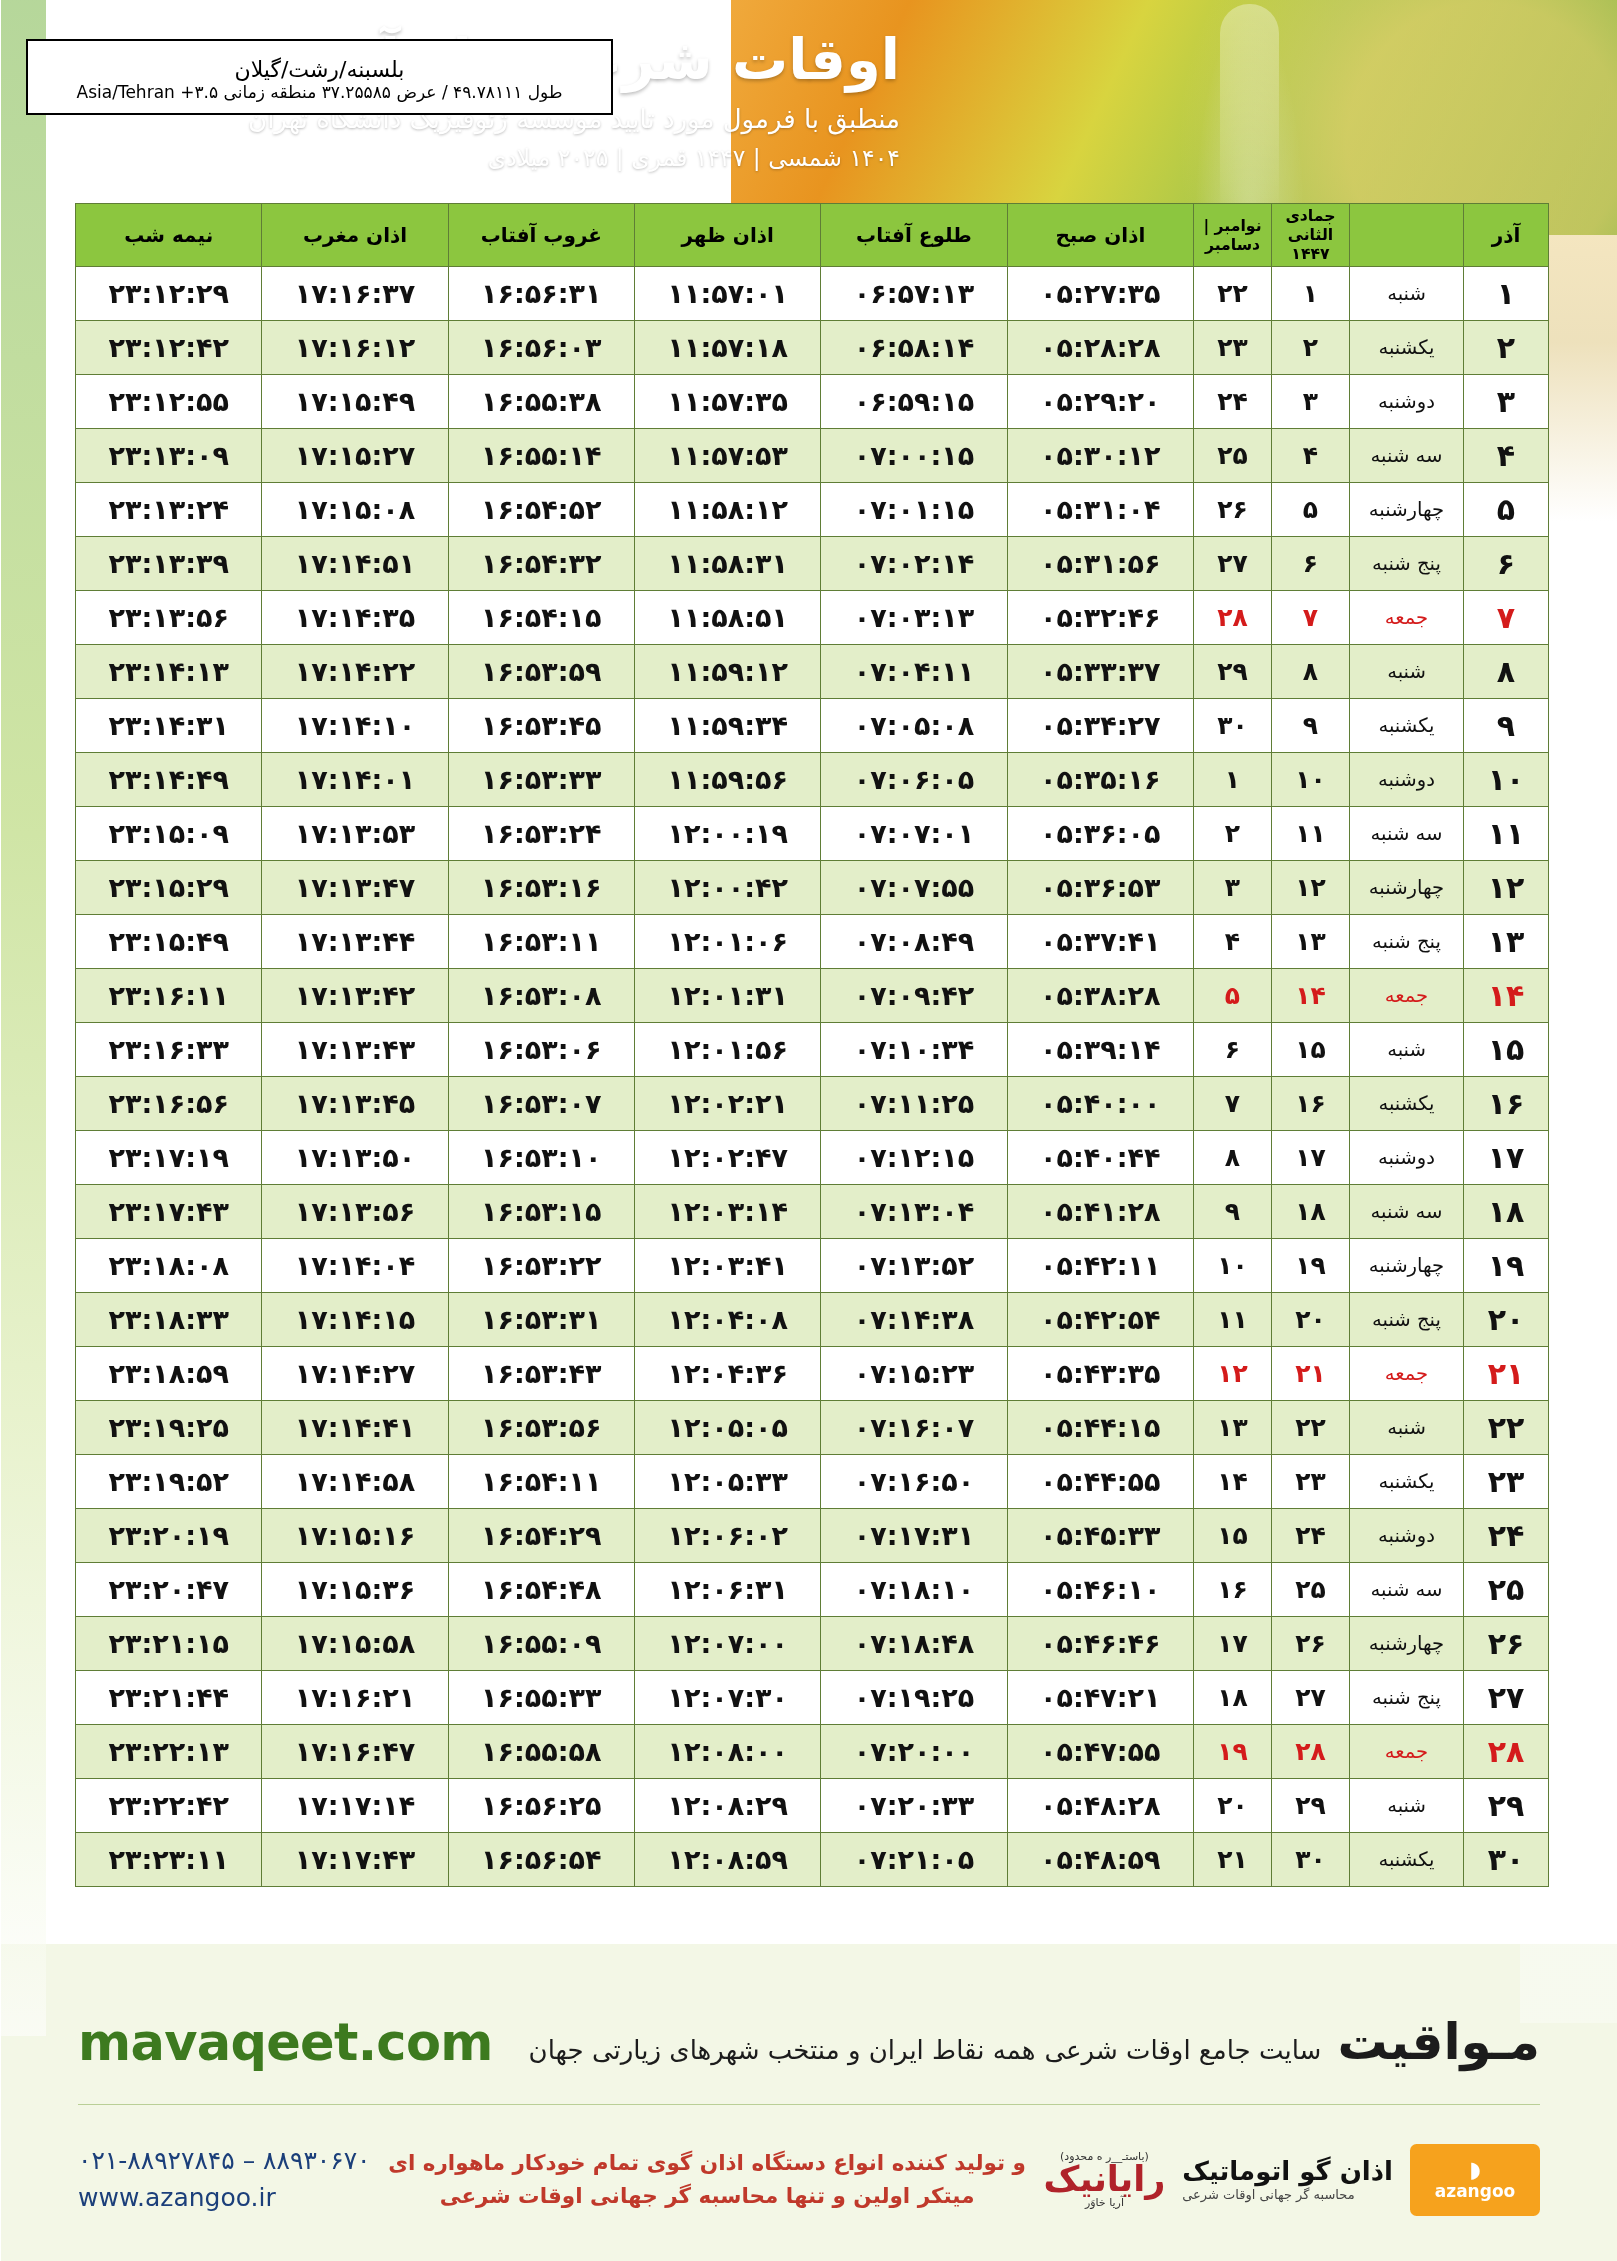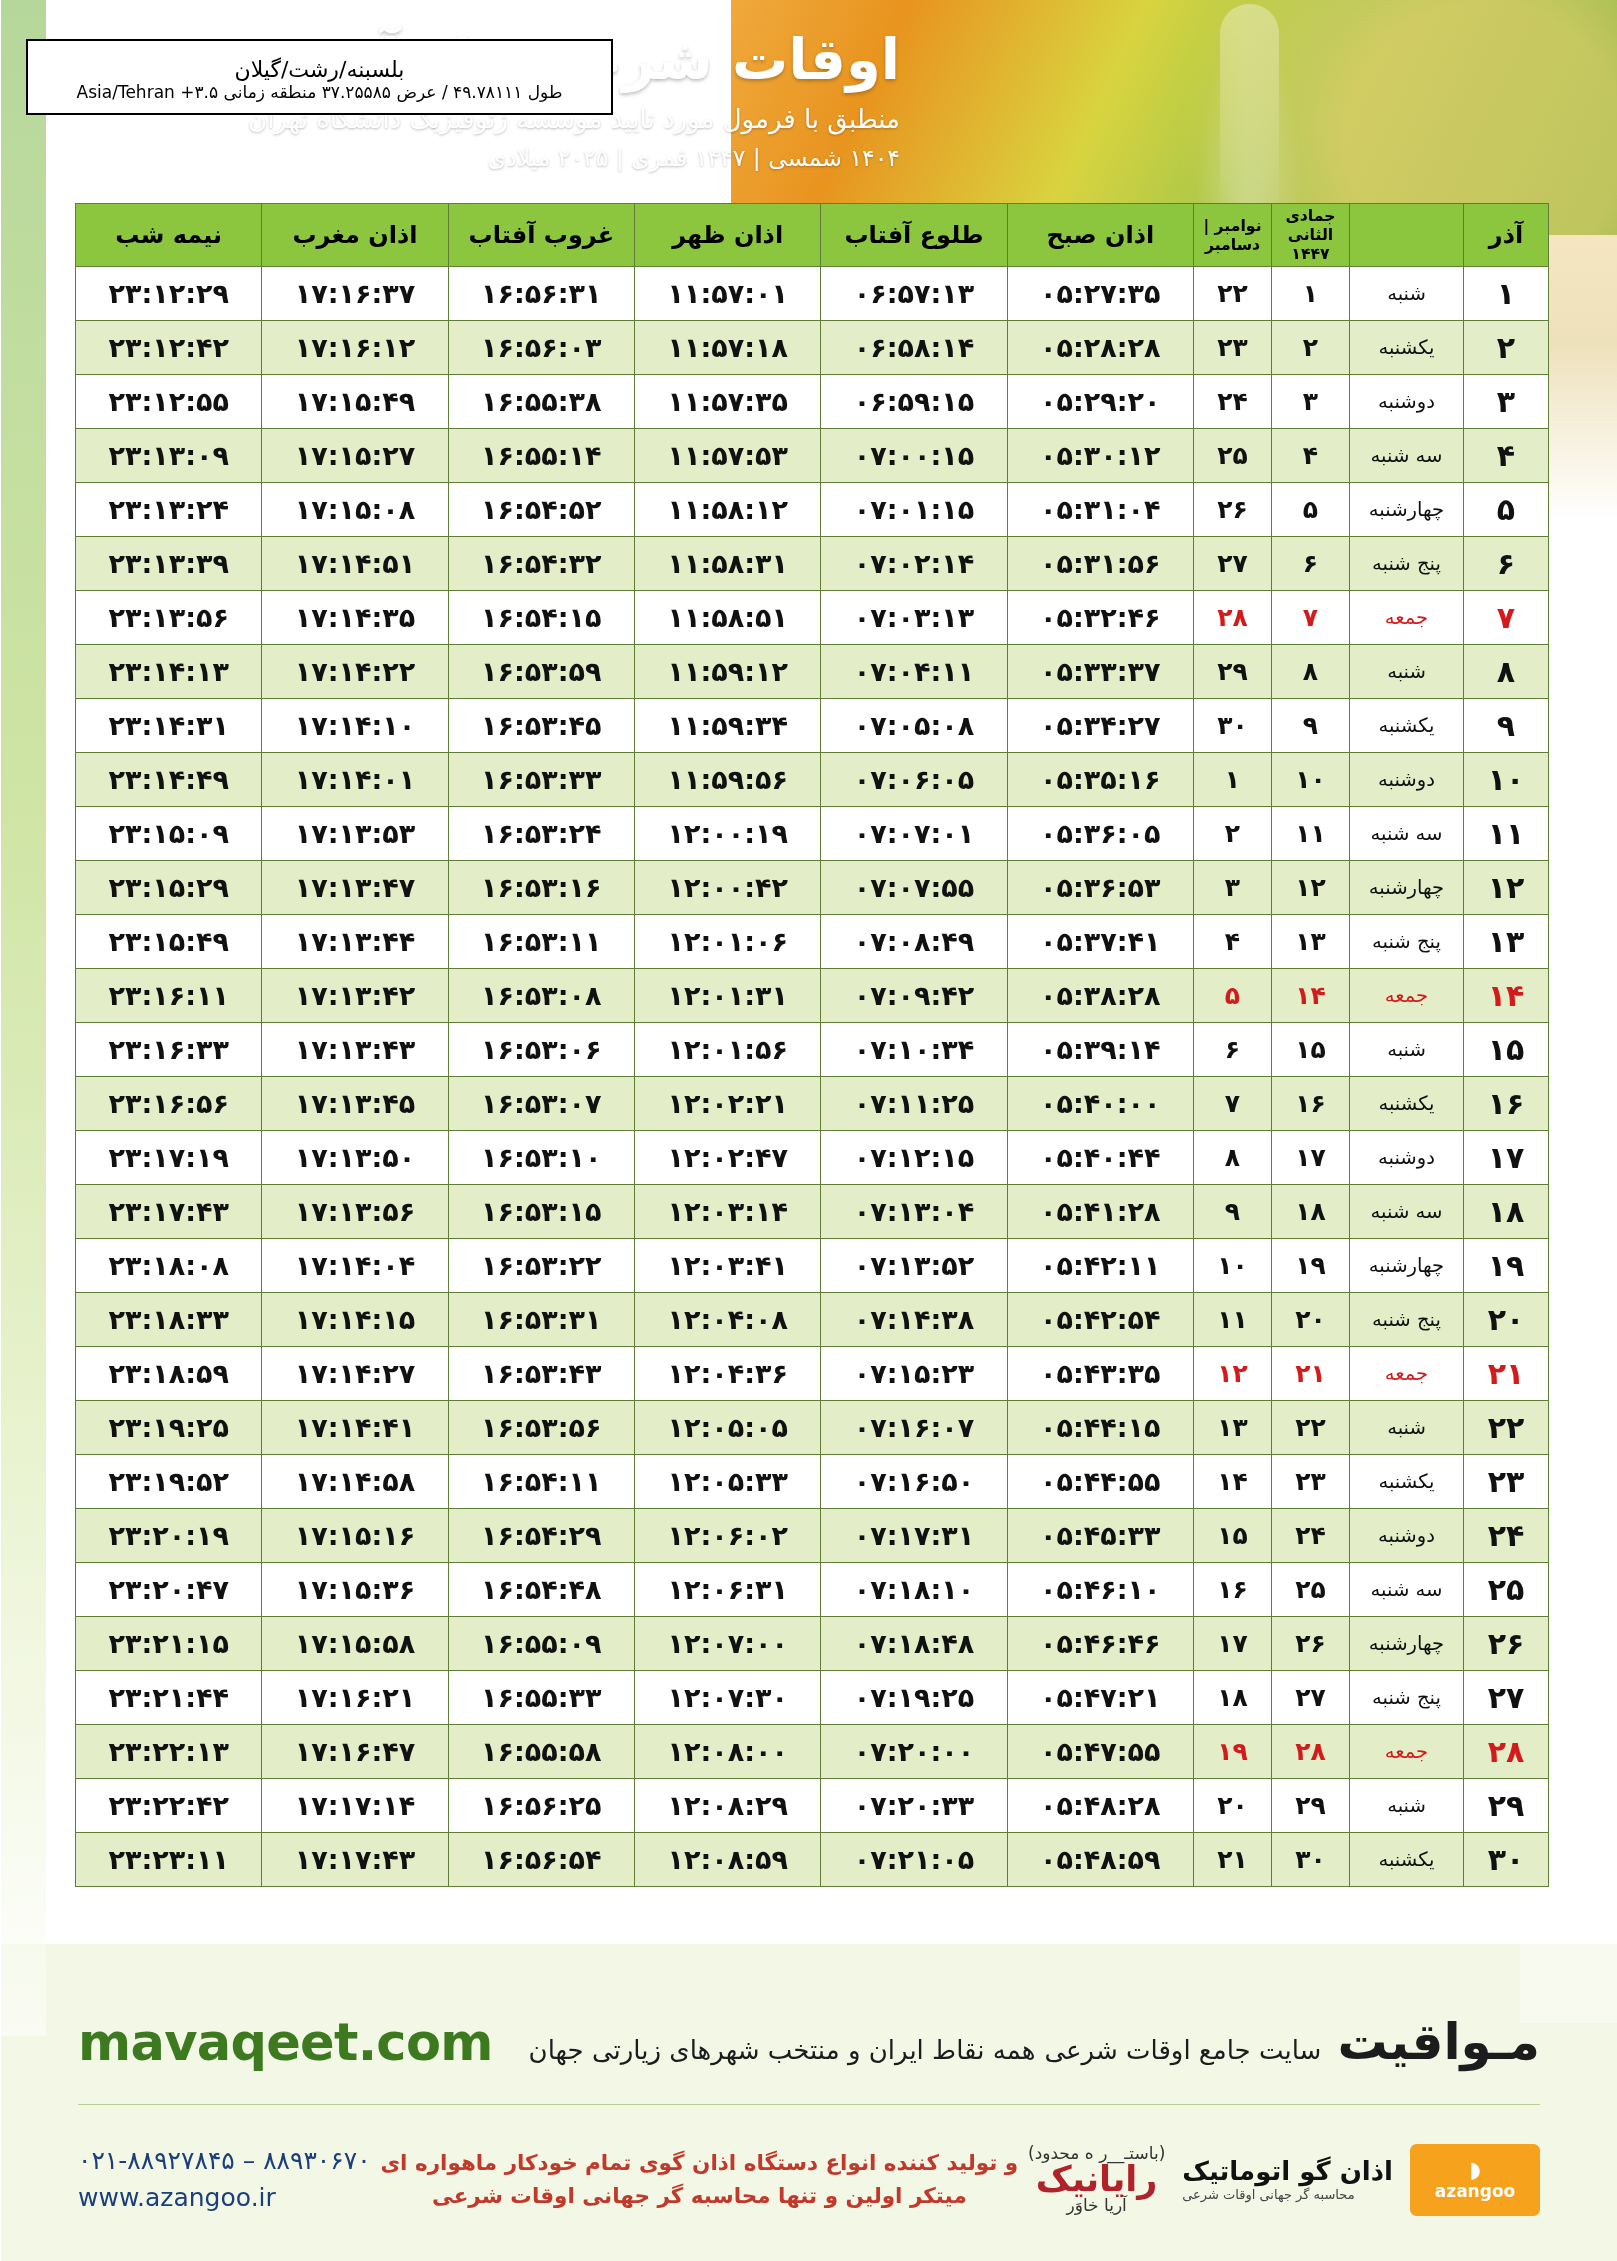--- a/index.html
+++ b/index.html
@@ -63,21 +63,21 @@
   .note{
     position:absolute;top:209px;right:72px;left:78px;text-align:right;
     font-size:15.7px;direction:rtl;
   }
   .note b{color:#c00000;}
   
   .tablewrap{position:relative;margin:6.5px 69px 0 75px;}
   table{border-collapse:collapse;width:100%;table-layout:fixed;direction:rtl;}
   th,td{border:1.3px solid #5f7d36;text-align:center;}
   thead th{
-    background:#8cc63f;color:#000;font-size:24px;font-weight:bold;height:60px;
+    background:#8cc63f;color:#000;font-size:20px;font-weight:bold;height:60px;
     position:relative;
   }
   thead th.small{font-size:15.7px;}
   tbody td{height:51px;font-size:27px;font-weight:bold;color:#111;}
   tbody tr.odd td{background:#ffffff;}
   tbody tr.even td{background:#e3eec9;}
   td.daynum{font-size:30px;width:85px;}
   td.dayname{font-size:19.6px;width:111px;font-weight:normal;}
   td.greg,td.qam{font-size:25px;width:82px;}
   td.friday,tr.fri td.daynum,tr.fri td.dayname,tr.fri td.greg,tr.fri td.qam{color:#d41b1b;}
@@ -108,21 +108,21 @@
     width:130px;height:72px;background:#f6a21d;border-radius:6.5px;color:#fff;
     display:flex;flex-direction:column;align-items:center;justify-content:center;
     font-size:17px;font-weight:bold;
   }
   .logo-az .mark{font-size:22px;line-height:1;}
   .logo-text{font-size:26px;font-weight:bold;color:#111;line-height:1.2;text-align:left;}
   .logo-text small{display:block;font-size:13px;font-weight:normal;color:#444;}
   .logo-rayanic{
     font-size:35px;font-weight:bold;color:#b0232a;line-height:1;text-align:center;
   }
-  .logo-rayanic small{display:block;font-size:17px;color:#333;font-weight:normal;}
+  .logo-rayanic small{display:block;font-size:11px;color:#333;font-weight:normal;}
   .midtext{font-size:21.5px;color:#c0392b;text-align:center;line-height:1.5;font-weight:bold;}
   .contact{font-size:25px;color:#1b3f7a;text-align:left;line-height:1.45;direction:ltr;font-weight:normal;}
 </style>
 </head>
 <body>
 
 <div class="page">
 
   <div class="bg-left"></div>
   <div class="bg-header">

